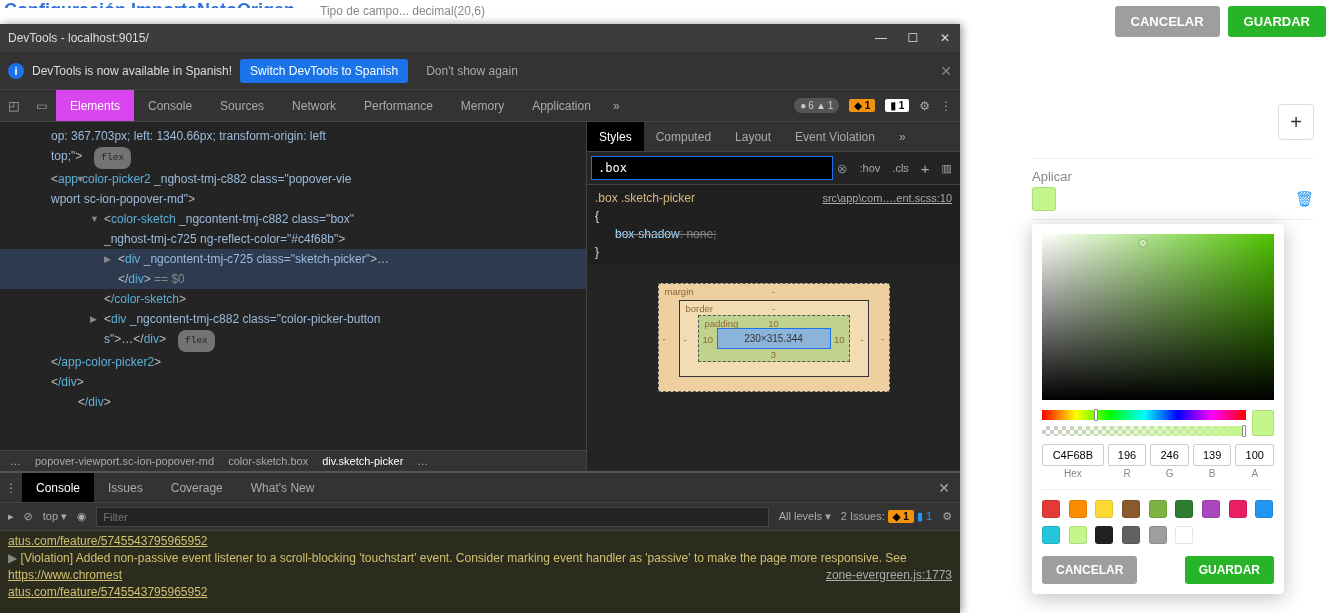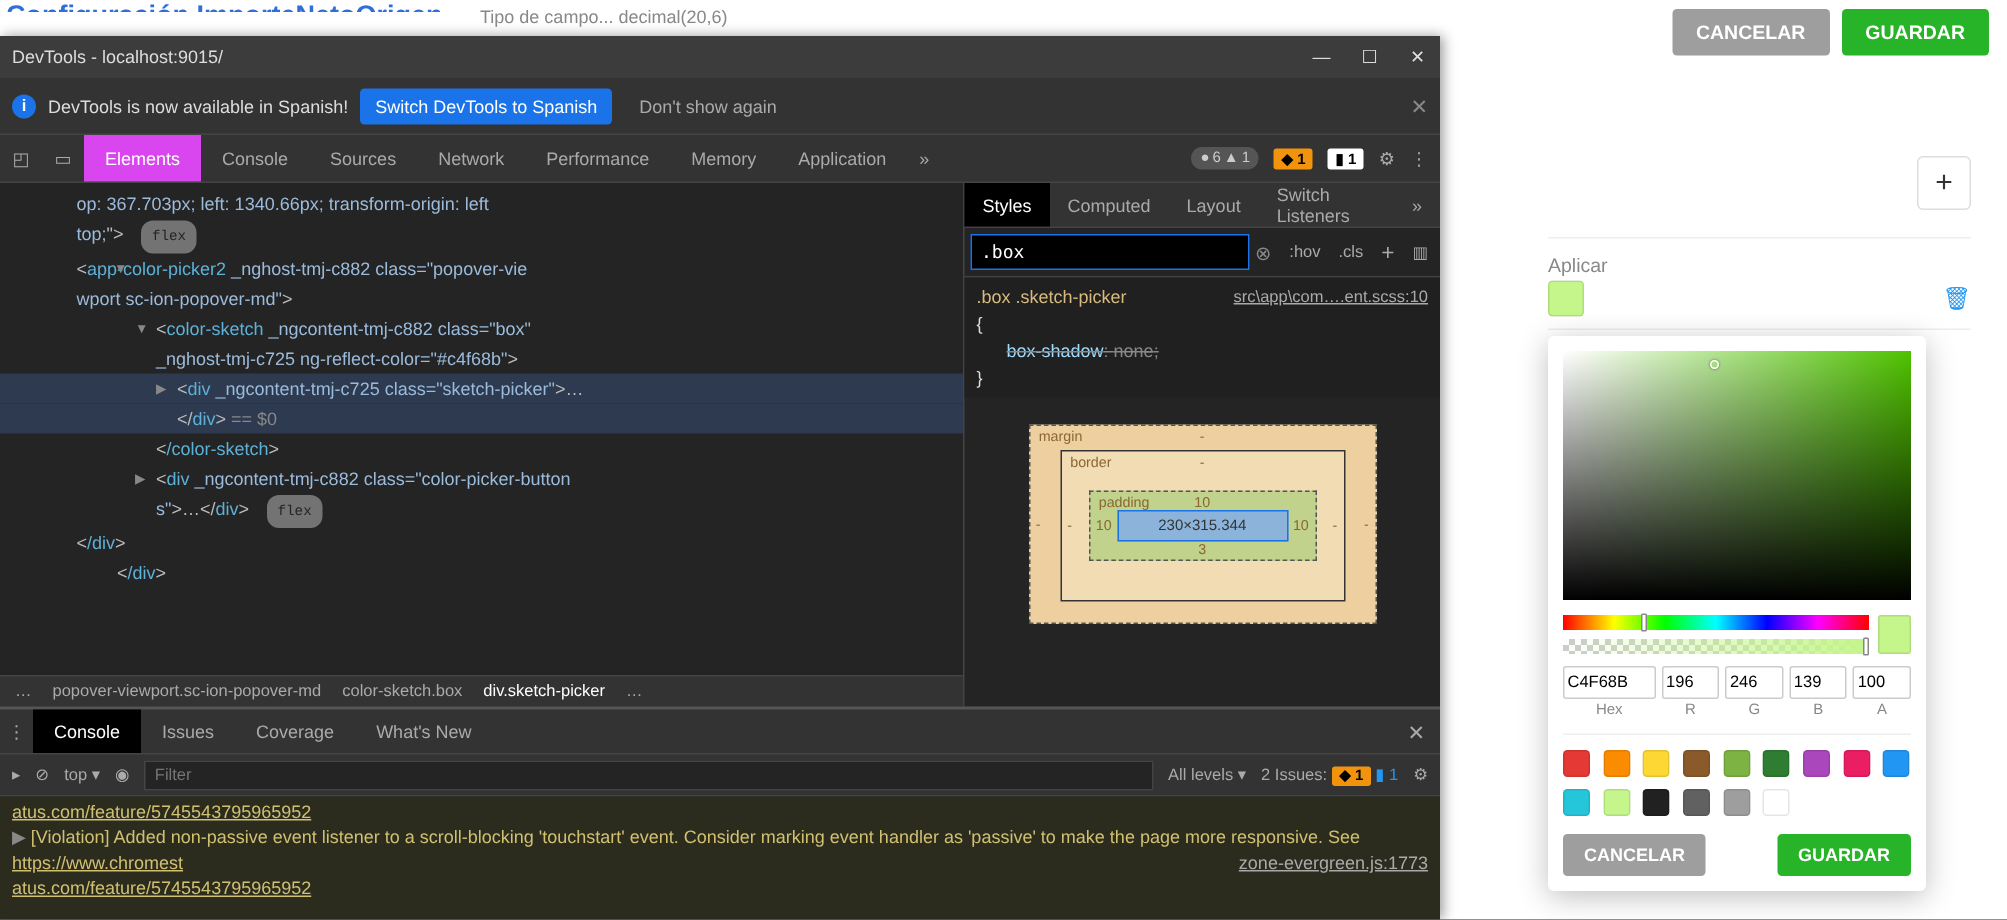--- a/index.html
+++ b/index.html
@@ -21,21 +21,21 @@
 .hue-row{display:flex;gap:6px;margin-top:10px;align-items:stretch}
 .sliders{flex:1;display:flex;flex-direction:column;gap:6px}
 .hue{height:10px;background:linear-gradient(to right,red,#ff0,#0f0,#0ff,#00f,#f0f,red);position:relative;cursor:pointer}
 .hue-thumb{position:absolute;width:4px;height:12px;top:-1px;left:52px;background:#fff;border:1px solid #888;border-radius:1px}
 .alpha{height:10px;background:linear-gradient(to right,transparent,#c4f68b),repeating-conic-gradient(#ccc 0 25%,#fff 0 50%) 0 0/8px 8px;position:relative;cursor:pointer}
 .alpha-thumb{position:absolute;width:4px;height:12px;top:-1px;right:0;background:#fff;border:1px solid #888;border-radius:1px}
 .cur-sw{width:22px;height:26px;background:#c4f68b;border:1px solid rgba(0,0,0,.1);border-radius:2px}
 .fields{display:flex;gap:4px;margin-top:8px}
 .fld{flex:1;text-align:center}
 .fld.hex{flex:1.6}
-.fld input{width:100%;font-size:11px;padding:4px 2px;border:1px solid #ccc;border-radius:2px}
+.fld input{width:100%;text-align:center;font-size:11px;padding:4px 2px;border:1px solid #ccc;border-radius:2px}
 .fld label{font-size:10px;color:#888;display:block;margin-top:2px}
 .presets{display:grid;grid-template-columns:repeat(9,1fr);gap:8px;margin-top:10px;border-top:1px solid #eee;padding-top:10px}
 .preset{width:18px;height:18px;border-radius:3px;cursor:pointer;border:1px solid rgba(0,0,0,.1)}
 .pbtns{display:flex;justify-content:space-between;margin-top:12px}
 .pbtns .btn{padding:7px 14px;font-size:12px}
 
 
 .dt{position:absolute;top:24px;left:0;width:960px;height:589px;background:#242424;color:#ddd;font-family:"Segoe UI",Arial,sans-serif;font-size:12px;display:flex;flex-direction:column;box-shadow:2px 0 8px rgba(0,0,0,.4)}
 .dt-title{background:#3c3c3c;height:28px;display:flex;align-items:center;padding:0 8px;color:#ddd;font-size:12px}
 .dt-title .win{margin-left:auto;display:flex;gap:18px;font-size:12px}
@@ -65,39 +65,39 @@
 .ln.i3 .arrow{margin-left:118px}
 .sel{background:#2d3a4f}
 .tg{color:#5db0d7}
 .at{color:#9bbbdc}
 .pu{color:#bbb}
 .cm{color:#888}
 .pill{display:inline-block;background:#737373;color:#242424;font-size:9.5px;padding:1px 7px;border-radius:8px;margin-left:12px;font-family:Liberation Mono, monospace}
 .dt-crumbs{background:#333;padding:4px 10px;color:#aaa;font-size:11px;border-top:1px solid #444;display:flex;gap:14px;font-family:Consolas,monospace}
 .dt-crumbs span{cursor:pointer}
 .dt-crumbs .sb{color:#fff}
-.dt-side{width:318px;background:#242424;border-left:1px solid #444;display:flex;flex-direction:column}
+.dt-side{width:374px;background:#242424;border-left:1px solid #444;display:flex;flex-direction:column}
 .dt-side-tabs{display:flex;background:#333;height:30px;border-bottom:1px solid #444}
 .dt-side-tab{padding:0 12px;display:flex;align-items:center;color:#aaa;cursor:pointer;font-size:12px}
 .dt-side-tab.active{background:#000;color:#fff}
 .dt-filter-row{display:flex;align-items:center;padding:4px;gap:4px;border-bottom:1px solid #444}
 .dt-filter{flex:1;background:#000;border:1px solid #1a73e8;color:#fff;padding:4px 6px;font-family:Consolas,monospace;font-size:12px}
 .dt-filter-row .chip{color:#aaa;font-family:Liberation Sans, sans-serif;font-size:11px;padding:0 4px;cursor:pointer}
 .dt-filter-row .plus{color:#aaa;font-size:15px;padding:0 4px;cursor:pointer}
 .dt-filter-row .clr{color:#888;cursor:pointer;font-size:13px;margin-right:4px}
 .dt-rule{padding:4px 8px;font-family:Consolas,monospace;font-size:12px;line-height:18px;background:#202020}
 .dt-rule .selhdr{display:flex;justify-content:space-between;color:#aaa}
 .dt-rule .selname{color:#d7ba7d}
 .dt-rule .src{color:#aaa;text-decoration:underline;cursor:pointer;font-size:11px}
 .dt-rule .prop{padding-left:20px}
 .dt-rule .strike{text-decoration:line-through;color:#888}
 .dt-rule .pn{color:#9cdcfe}
 .dt-box{margin:18px auto 0;position:relative;font-family:Consolas,monospace;font-size:10px}
 .bm{background:#eecf9f;border:1px dashed #555;padding:16px 20px 14px;position:relative;width:232px}
-.bbord{background:#f2dcb3;border:1px solid #333;padding:26px 18px;position:relative}
+.bbord{background:#f2dcb3;border:1px solid #333;padding:14px 18px;position:relative}
 .bpad{background:#c0d28b;border:1px dashed #555;padding:12px 18px;position:relative}
 .bcont{background:#8cb3d9;border:1px solid #1a73e8;padding:4px 8px;text-align:center;color:#333}
 .bl{position:absolute;color:#8b6733;font-size:9.5px}
 .bl.tl{top:2px;left:6px}
 .bl.tc{top:2px;left:50%;transform:translateX(-50%)}
 .bl.ml{top:50%;left:4px;transform:translateY(-50%)}
 .bl.mr{top:50%;right:4px;transform:translateY(-50%)}
 .bl.bc{bottom:1px;left:50%;transform:translateX(-50%)}
 .dt-drawer{background:#333;border-top:2px solid #555;display:flex;flex-direction:column}
 .dt-drawer-tabs{height:30px;display:flex;align-items:stretch;border-bottom:1px solid #444}
@@ -221,37 +221,38 @@
         <div class="ln i1"><span class="at">top;</span><span class="pu">"&gt;</span><span class="pill">flex</span></div>
         <div class="ln i1"><span class="arrow">▼</span><span class="pu">&lt;</span><span class="tg">app-color-picker2</span> <span class="at">_nghost-tmj-c882 class="popover-vie</span></div>
         <div class="ln i1"><span class="at">wport sc-ion-popover-md"</span><span class="pu">&gt;</span></div>
         <div class="ln i2"><span class="arrow">▼</span><span class="pu">&lt;</span><span class="tg">color-sketch</span> <span class="at">_ngcontent-tmj-c882 class="box"</span></div>
         <div class="ln i2"><span class="at">_nghost-tmj-c725 ng-reflect-color="#c4f68b"</span><span class="pu">&gt;</span></div>
         <div class="ln i3 sel"><span class="arrow">▶</span><span class="pu">&lt;</span><span class="tg">div</span> <span class="at">_ngcontent-tmj-c725 class="sketch-picker"</span><span class="pu">&gt;…</span></div>
         <div class="ln i3 sel"><span class="pu">&lt;/</span><span class="tg">div</span><span class="pu">&gt;</span> <span class="cm">== $0</span></div>
         <div class="ln i2"><span class="pu">&lt;</span><span class="tg">/color-sketch</span><span class="pu">&gt;</span></div>
         <div class="ln i2"><span class="arrow">▶</span><span class="pu">&lt;</span><span class="tg">div</span> <span class="at">_ngcontent-tmj-c882 class="color-picker-button</span></div>
         <div class="ln i2"><span class="at">s"</span><span class="pu">&gt;…&lt;/</span><span class="tg">div</span><span class="pu">&gt;</span><span class="pill">flex</span></div>
+        <div class="ln i1"><span class="pu">&lt;</span><span class="tg">/app-color-picker2</span><span class="pu">&gt;</span></div>
         <div class="ln i1"><span class="pu">&lt;</span><span class="tg">/div</span><span class="pu">&gt;</span></div>
         <div class="ln"><span class="pu">&lt;</span><span class="tg">/div</span><span class="pu">&gt;</span></div>
       </div>
       <div class="dt-crumbs" id="crumbs">
           <span>…</span>
           <span>popover-viewport.sc-ion-popover-md</span>
           <span>color-sketch.box</span>
           <span class="sb">div.sketch-picker</span>
           <span>…</span>
         </div>
     </div>
     <div class="dt-side">
       <div class="dt-side-tabs" id="side-tabs">
           <div class="dt-side-tab active">Styles</div>
           <div class="dt-side-tab">Computed</div>
           <div class="dt-side-tab">Layout</div>
-          <div class="dt-side-tab">Switch Listeners</div>
+          <div class="dt-side-tab">Event Violation</div>
           <div class="dt-side-tab">»</div>
         </div>
       <div class="dt-filter-row">
         <input class="dt-filter" value=".box" style="">
         <span class="clr">⊗</span>
         <span class="chip">:hov</span>
         <span class="chip">.cls</span>
         <span class="plus">+</span>
         <span class="chip">▥</span>
       </div>

